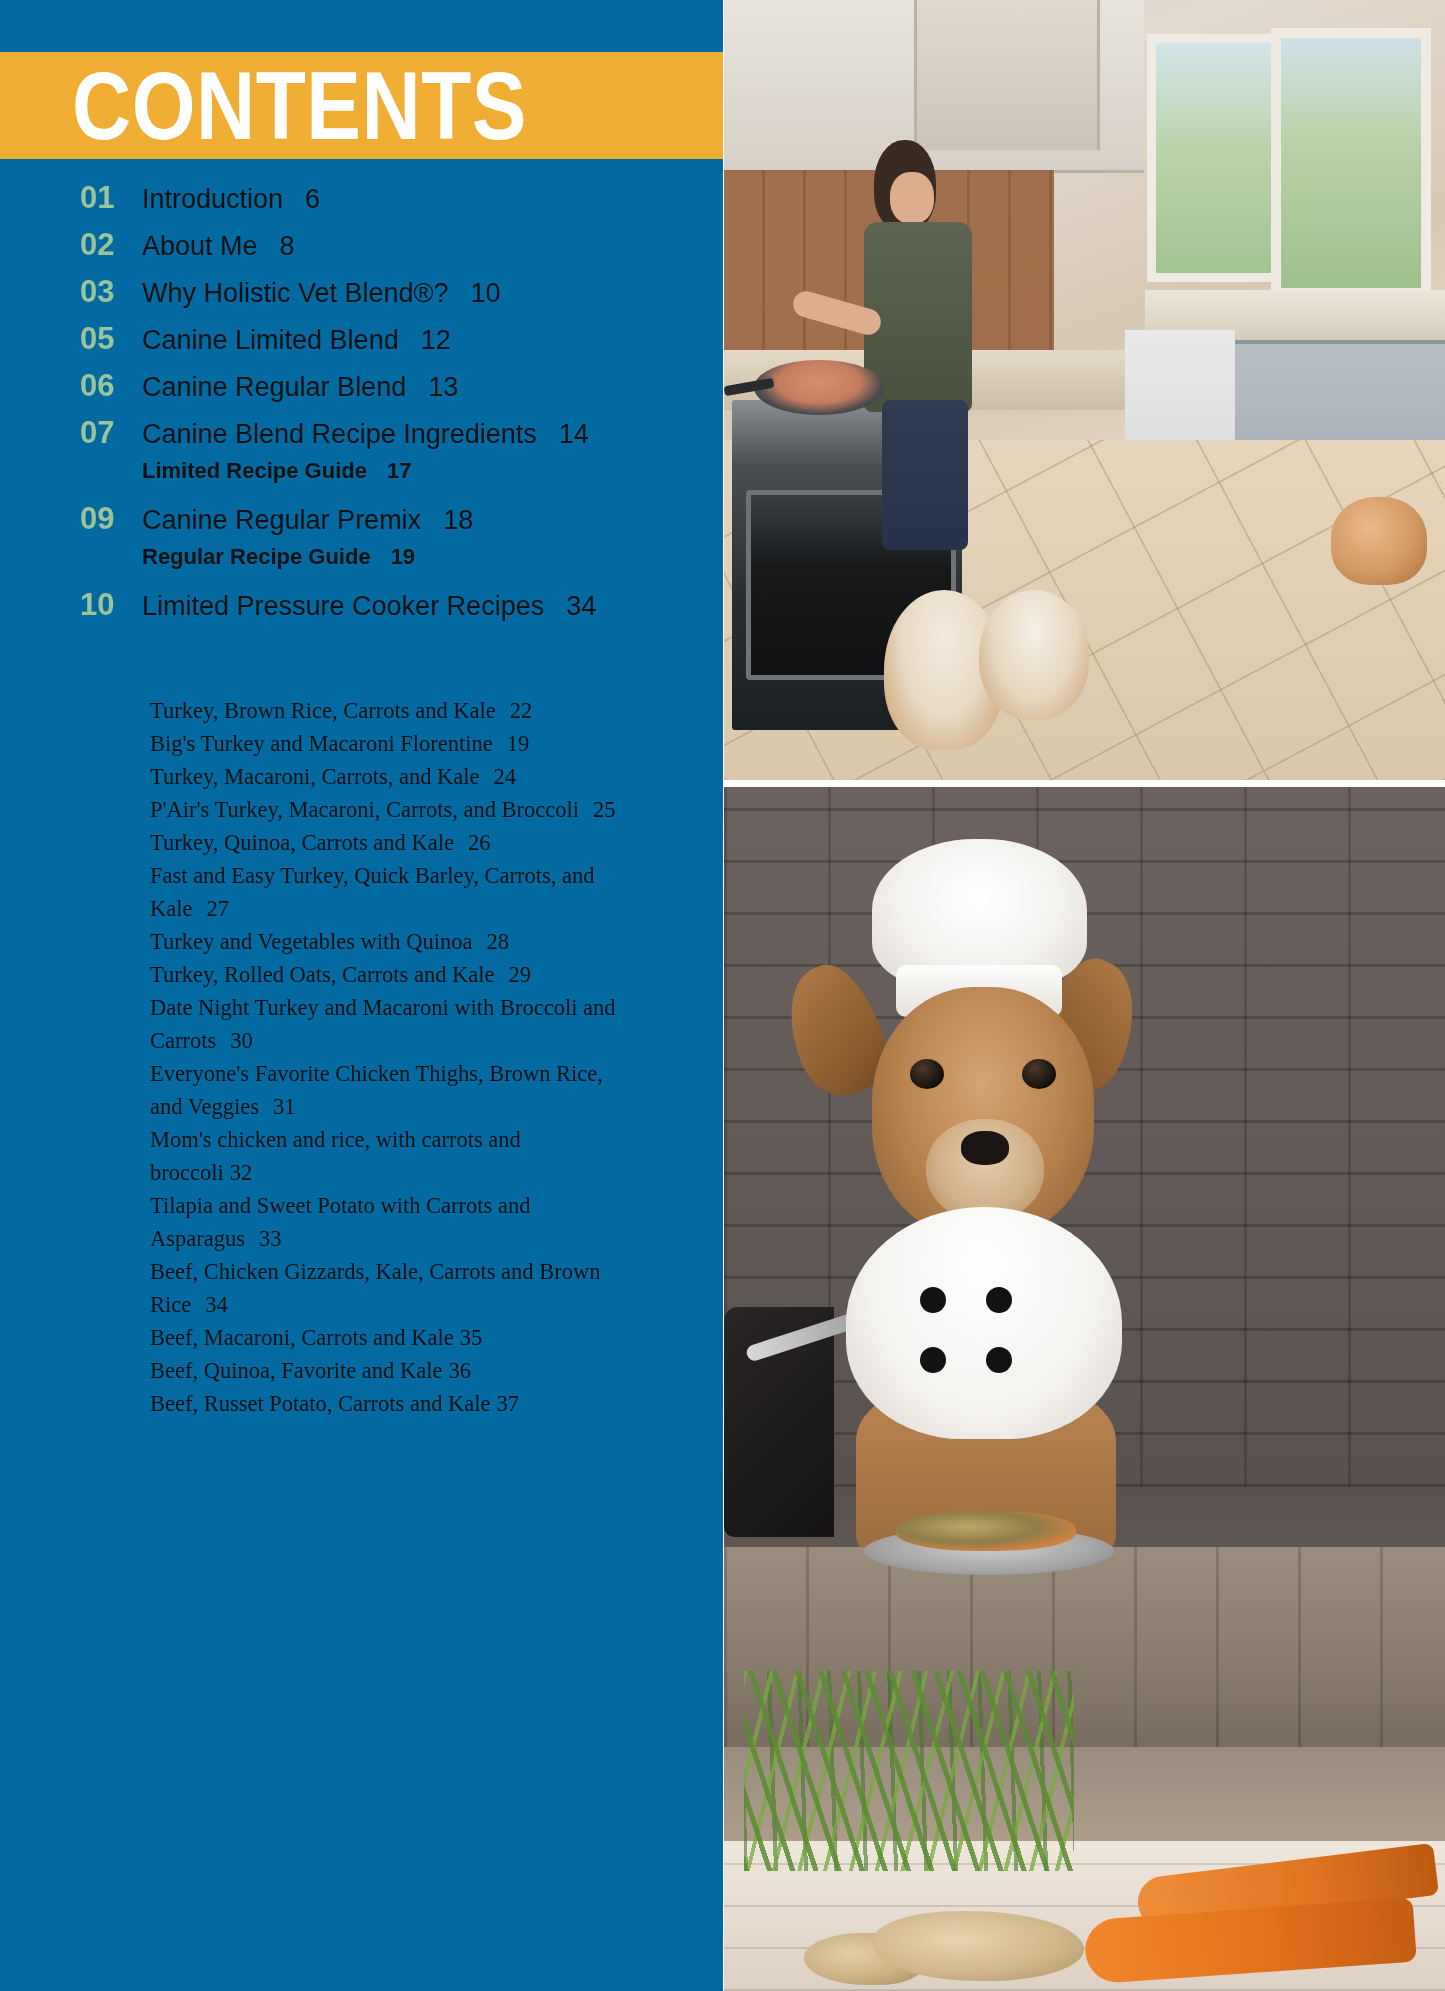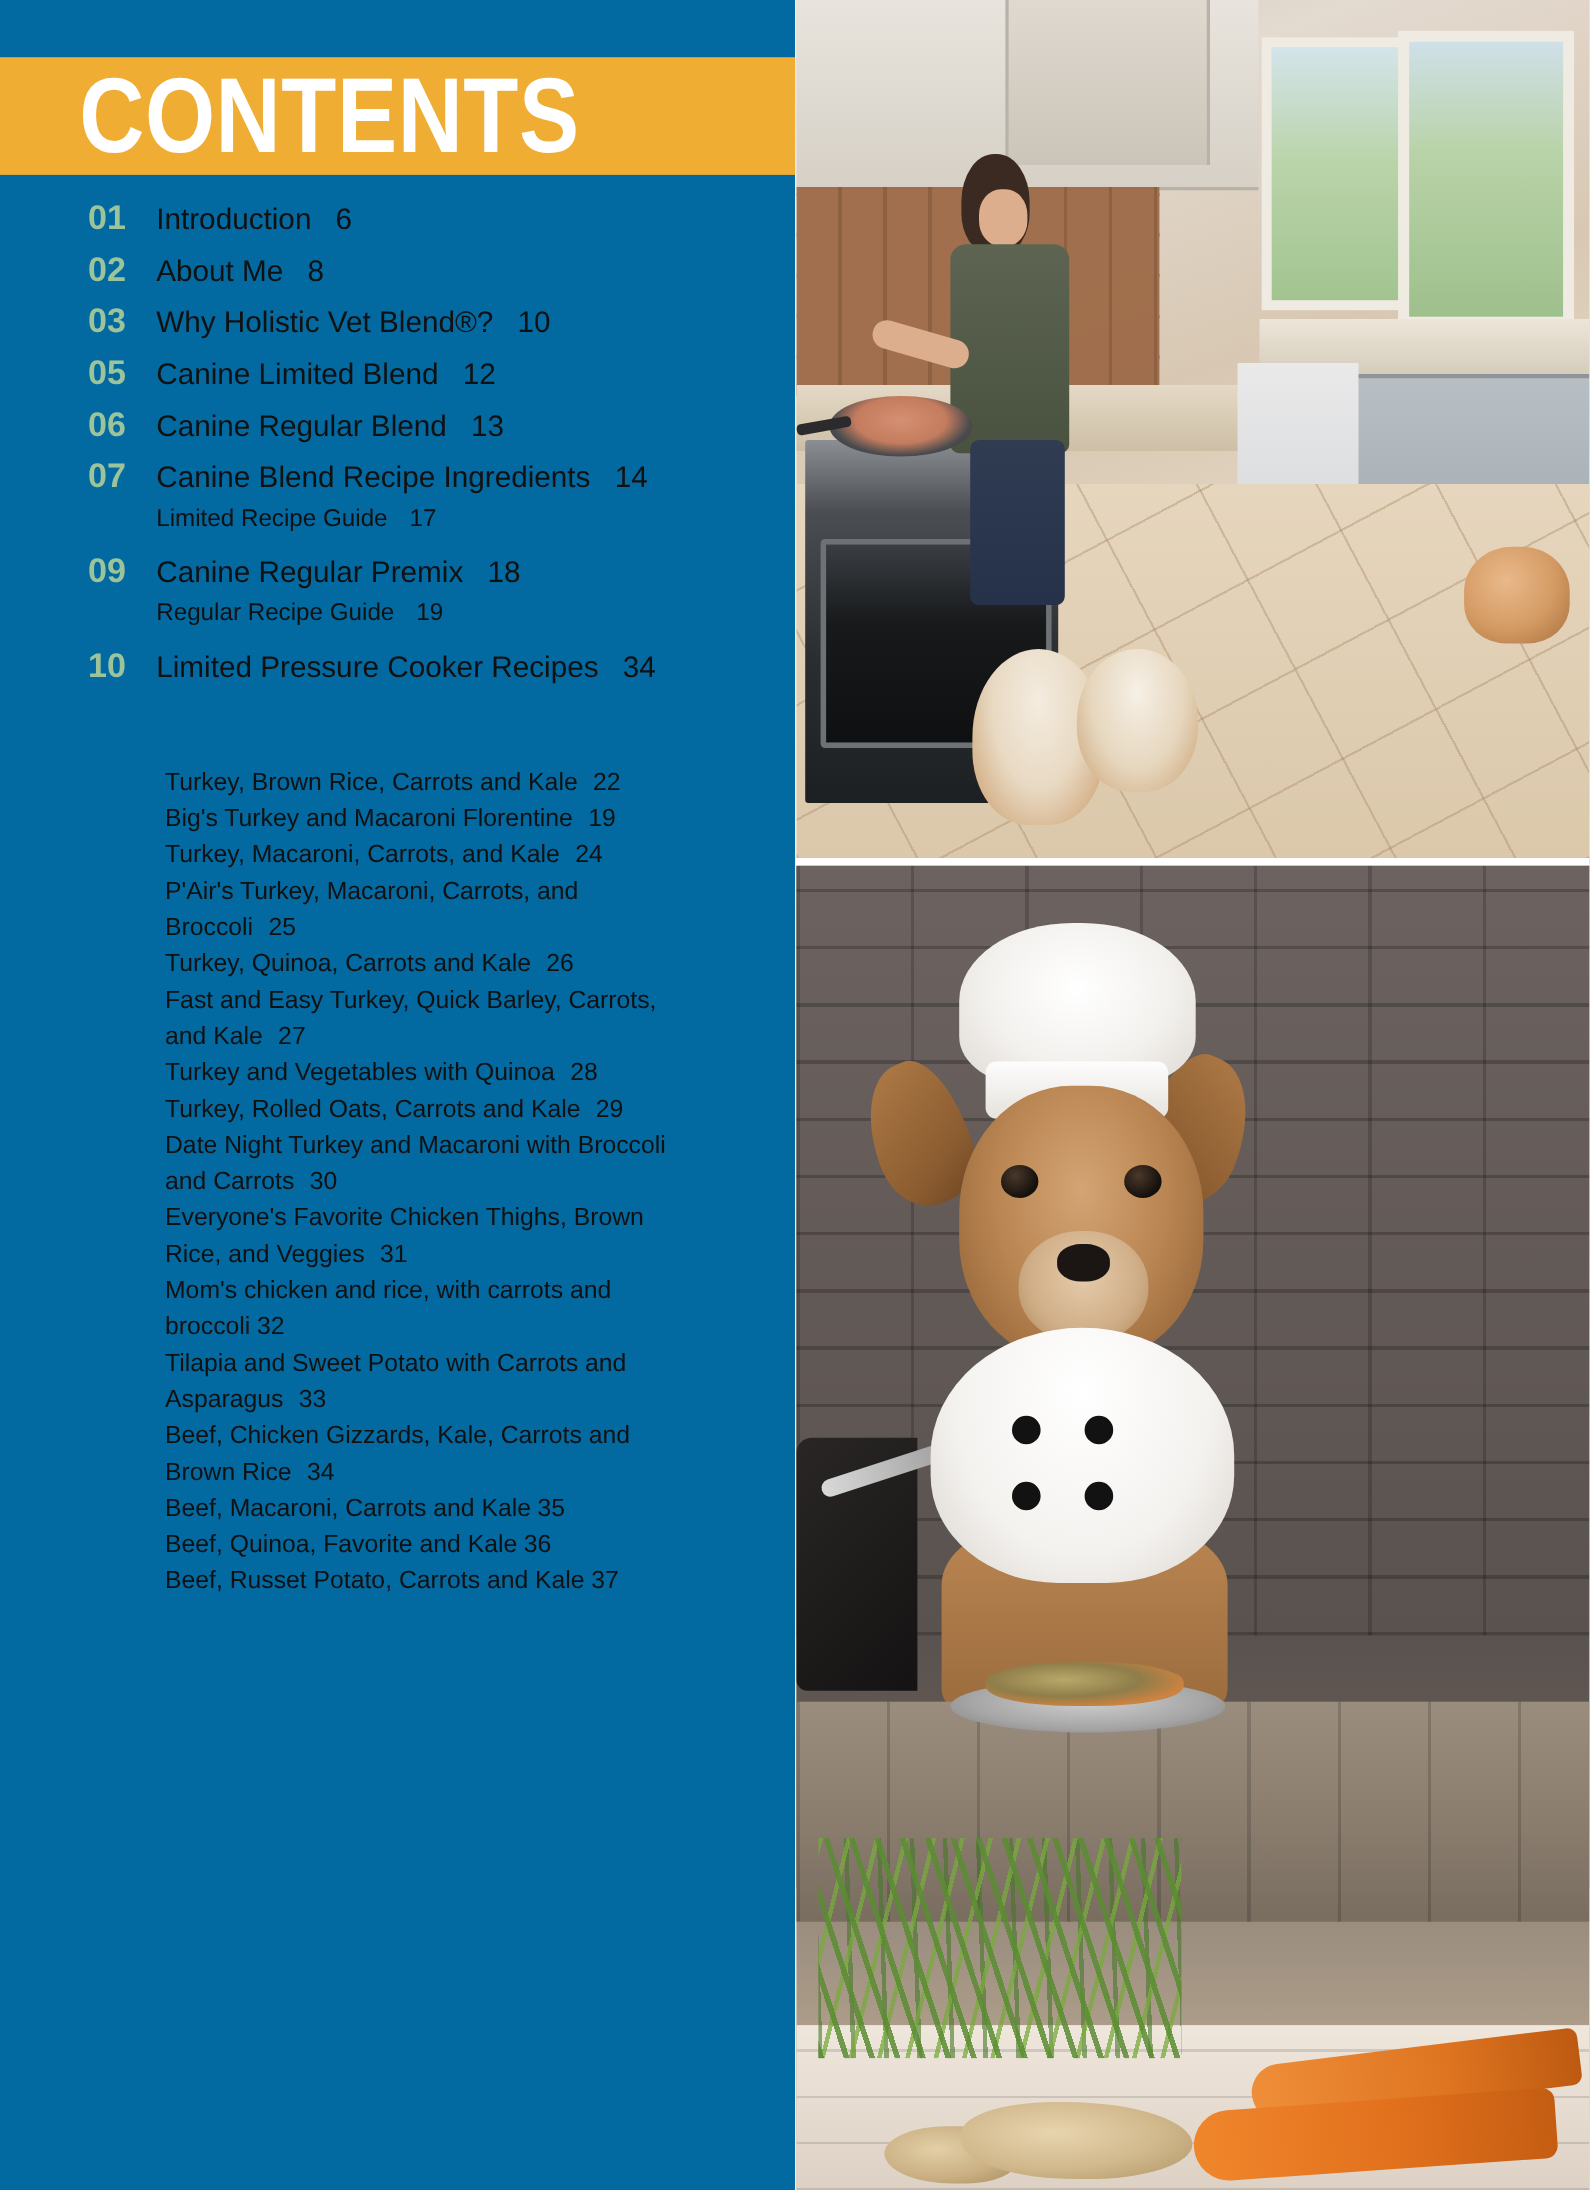--- a/index.html
+++ b/index.html
@@ -86,20 +86,21 @@
     line-height: 44px;
     margin-left: 22px;
   }
 
   .subchapter-row {
     display: flex;
     align-items: baseline;
     padding: 0 0 0 142px;
     margin-bottom: 6px;
     margin-top: -3px;
+    font-weight: bold;
   }
   .subchapter-label {
     color: #111111;
     font-size: 22px;
     line-height: 32px;
   }
   .subchapter-page {
     color: #111111;
     font-size: 22px;
     line-height: 32px;
@@ -110,20 +111,21 @@
 
   
   .recipes {
     position: absolute;
     left: 0;
     top: 694px;
     width: 805px;
     padding-left: 150px;
     padding-right: 80px;
     box-sizing: border-box;
+    font-family: Liberation Serif, serif;
   }
   .recipe-item {
     color: #111111;
     font-size: 22.5px;
     line-height: 33px;
     margin-bottom: 0px;
     max-width: 470px;
   }
   .recipe-page {
     margin-left: 14px;

